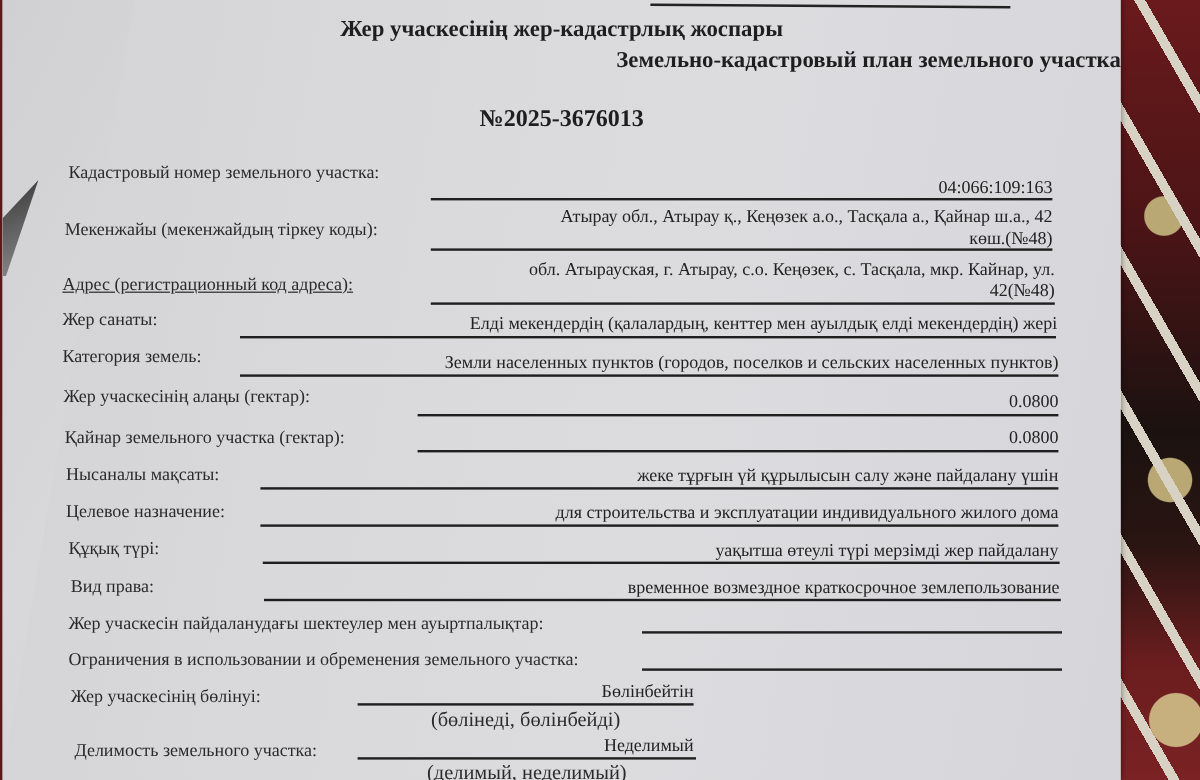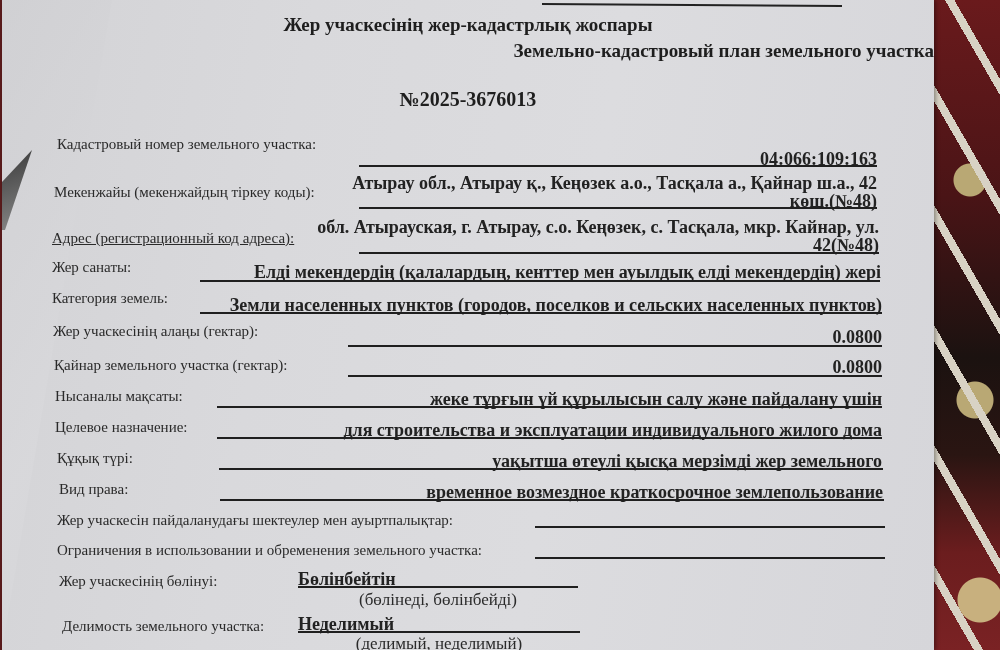--- a/index.html
+++ b/index.html
@@ -44,27 +44,27 @@
     font-weight:bold; color:#1e1e1e; font-size:19px;
   }
   .t1 { top:14px; left:0; }
   .t2 { top:40px; left:0;text-align:right; }
   .t3 { top:88px; left:0; font-size:20px; }
   .t1 span, .t2 span, .t3 span { display:inline-block; }
   .label {
     position:absolute; font-size:15px; color:#2a2a2a; white-space:nowrap;
   }
   .value {
-    position:absolute; font-size:18px; font-weight:bold; color:#222;
+    position:absolute; font-size:15px; font-weight:normal; color:#222;
     text-align:right; white-space:nowrap;
   }
   .line {
     position:absolute; height:2px; background:#1f1f1f;
   }
-  .centered { text-align:left; }
+  .centered { text-align:right; }
   .hint {
     position:absolute; font-size:17px; color:#2a2a2a; text-align:center;
   }
 </style>
 </head>
 <body>
 
 <div class="carpet"></div>
 
 <div class="paper">
@@ -108,21 +108,21 @@
 
   <div class="label" style="left:53px;top:388px;">Нысаналы мақсаты:</div>
   <div class="value" style="right:52px;top:389px;">жеке тұрғын үй құрылысын салу және пайдалану үшін</div>
   <div class="line" style="left:215px;width:665px;top:406px;"></div>
 
   <div class="label" style="left:53px;top:419px;">Целевое назначение:</div>
   <div class="value" style="right:52px;top:420px;">для строительства и эксплуатации индивидуального жилого дома</div>
   <div class="line" style="left:215px;width:665px;top:437px;"></div>
 
   <div class="label" style="left:55px;top:450px;">Құқық түрі:</div>
-  <div class="value" style="right:52px;top:451px;">уақытша өтеулі қысқа мерзімді жер земельного</div>
+  <div class="value" style="right:52px;top:451px;">уақытша өтеулі түрі мерзімді жер пайдалану</div>
   <div class="line" style="left:217px;width:664px;top:468px;"></div>
 
   <div class="label" style="left:57px;top:481px;">Вид права:</div>
   <div class="value" style="right:51px;top:482px;">временное возмездное краткосрочное землепользование</div>
   <div class="line" style="left:218px;width:664px;top:499px;"></div>
 
   <div class="label" style="left:55px;top:512px;">Жер учаскесін пайдаланудағы шектеулер мен ауыртпалықтар:</div>
   <div class="line" style="left:533px;width:350px;top:526px;"></div>
 
   <div class="label" style="left:55px;top:542px;">Ограничения в использовании и обременения земельного участка:</div>

